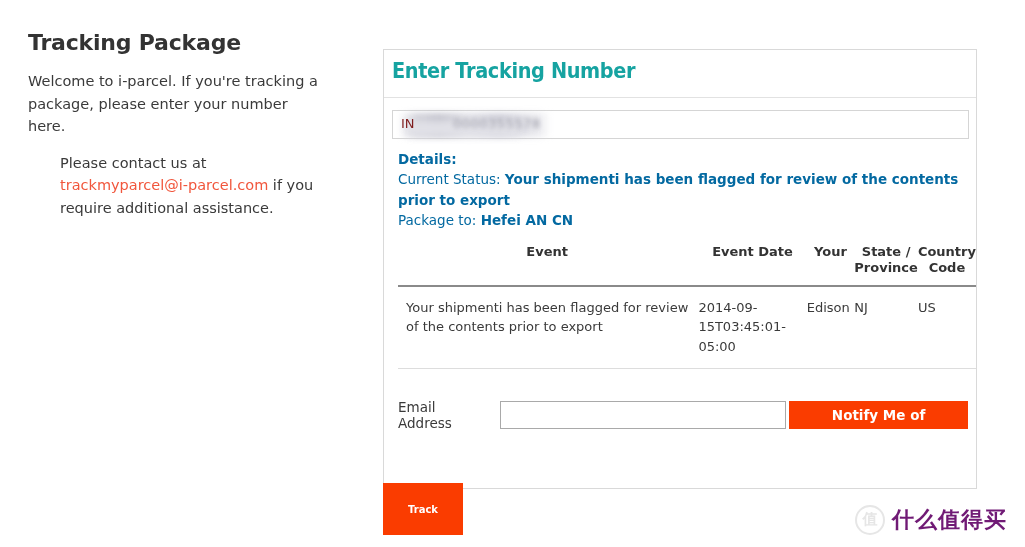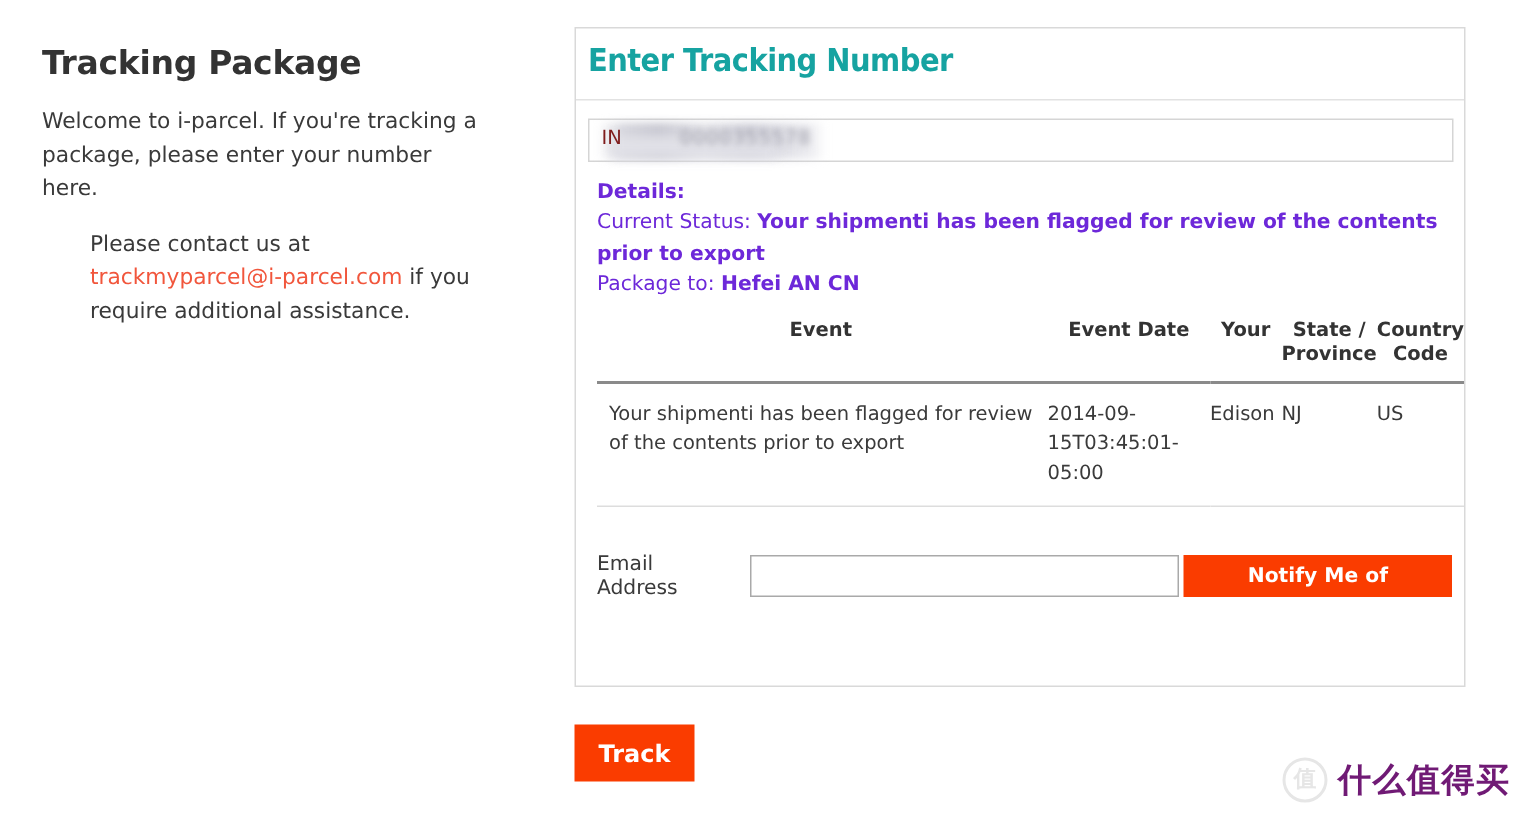--- a/index.html
+++ b/index.html
@@ -41,21 +41,21 @@
   .intro-para:last-child { margin-bottom: 0; margin-left: 32px; }
   .mail-link {
     color: #f1563c;
     text-decoration: none;
   }
 
   
   .panel {
     position: absolute;
     left: 383px;
-    top: 18px;
+    top: 49px;
     width: 594px;
     height: 440px;
     border: 1px solid #d9d9d9;
     background: #ffffff;
     box-sizing: border-box;
   }
   .panel-head {
     height: 48px;
     border-bottom: 1px solid #e2e2e2;
     box-sizing: border-box;
@@ -129,21 +129,21 @@
     letter-spacing: 0.5px;
     filter: blur(2.2px);
     white-space: nowrap;
     pointer-events: none;
   }
 
   
   .details-block {
     font-size: 13.5px;
     line-height: 1.5;
-    color: #6d28d9;
+    color: #0369a1;
     margin: 4px 0 0 6px;
   }
   .details-block .lbl { font-weight: bold; }
   .details-block .val { font-weight: bold; }
   .details-row { margin: 0; }
 
   .tracking-events-title {
     font-size: 14px;
     font-weight: bold;
     color: #333;
@@ -217,25 +217,25 @@
     font-family: "DejaVu Sans", "Liberation Sans", sans-serif;
     line-height: 28px;
   }
 
   
   .track-btn {
     position: absolute;
     left: 383px;
     top: 483px;
     width: 80px;
-    height: 38px;
+    height: 52px;
     background: #fa3c00;
     color: #ffffff;
     border: none;
-    font-size: 16px;
+    font-size: 10px;
     font-weight: bold;
     cursor: pointer;
     font-family: "DejaVu Sans", "Liberation Sans", sans-serif;
   }
 
   
   .watermark {
     position: absolute;
     right: 18px;
     bottom: 12px;

